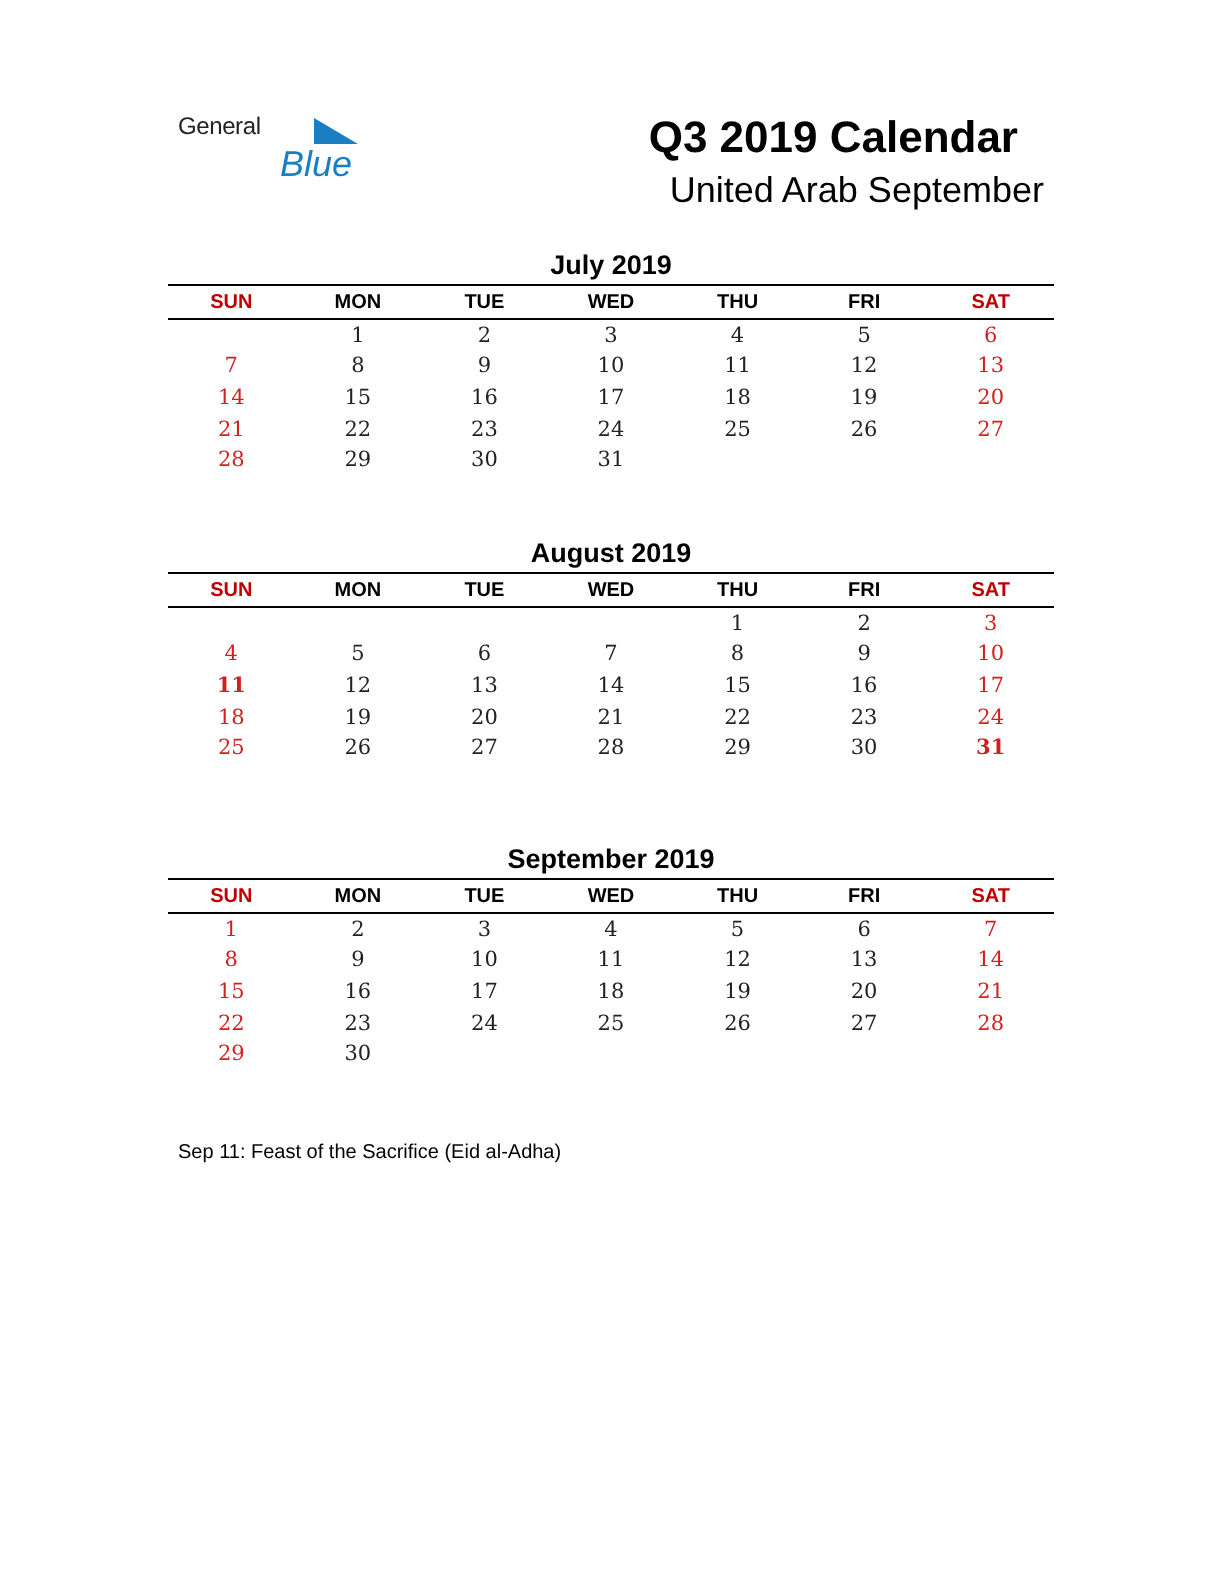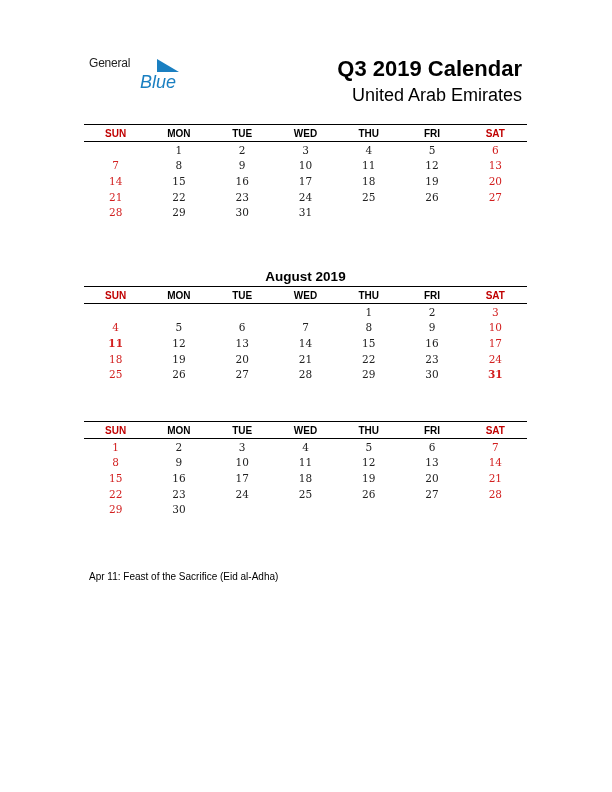--- a/index.html
+++ b/index.html
@@ -3,21 +3,21 @@
 <meta charset="utf-8">
 <style>
   html, body { margin: 0; padding: 0; background: #ffffff; }
   body { width: 612px; height: 792px; position: relative; overflow: hidden;
          font-family: "Liberation Sans", sans-serif; color: #000; }
   .logo { position: absolute; left: 89px; top: 56px; width: 100px; height: 40px; }
   .logo .general { position: absolute; left: 0; top: 0; font-size: 12px; color: #222; letter-spacing: -0.2px; }
   .logo .blue { position: absolute; left: 51px; top: 16px; font-size: 18px; color: #1a7fc1; font-style: italic; }
   .logo .tri { position: absolute; left: 68px; top: 3px; width: 0; height: 0;
                border-left: 22px solid transparent; border-bottom: 13px solid #1a7fc1; transform: scaleX(-1); }
-  .title { position: absolute; right: 90px; top: 56px; font-size: 22px; font-weight: bold; text-align: right; }
+  .title { position: absolute; right: 103px; top: 56px; font-size: 22px; font-weight: bold; text-align: right; }
   .subtitle { position: absolute; right: 90px; top: 85px; font-size: 18px; text-align: right; }
   .month { position: absolute; left: 84px; width: 443px; }
   .month-title { text-align: center; font-weight: bold; font-size: 13.5px; height: 18px; line-height: 18px; }
   .dow-row { display: flex; border-top: 1.5px solid #000; border-bottom: 1.5px solid #000; height: 16px; align-items: center; justify-content: space-between; }
   .dow { flex: 1; text-align: center; font-size: 10px; font-weight: bold; }
   .dow.we { color: #c00000; }
   .week { display: flex; height: 15.6px; align-items: center; }
   .day { flex: 1; text-align: center; font-family: "DejaVu Serif", serif; font-size: 10.5px; color: #222; }
   .day.we { color: #d21f1f; }
   .day.holiday { font-weight: bold; }
@@ -26,23 +26,24 @@
 </head>
 <body>
 
 <div class="logo">
   <span class="general">General</span>
   <span class="tri"></span>
   <span class="blue">Blue</span>
 </div>
 
 <div class="title">Q3 2019 Calendar</div>
-<div class="subtitle">United Arab Emirates</div>
+<div class="subtitle">United Arab September</div>
 
 <div class="month" id="m0" style="top:124px;">
+    <div class="month-title">July 2019</div>
     <div class="dow-row">
       <div class="dow we">SUN</div>
       <div class="dow">MON</div>
       <div class="dow">TUE</div>
       <div class="dow">WED</div>
       <div class="dow">THU</div>
       <div class="dow">FRI</div>
       <div class="dow we">SAT</div>
     </div>
     <div class="week">
@@ -142,20 +143,21 @@
       <div class="day we">25</div>
       <div class="day">26</div>
       <div class="day">27</div>
       <div class="day">28</div>
       <div class="day">29</div>
       <div class="day">30</div>
       <div class="day we holiday we">31</div>
     </div>
   </div>
 <div class="month" id="m2" style="top:421px;">
+    <div class="month-title">September 2019</div>
     <div class="dow-row">
       <div class="dow we">SUN</div>
       <div class="dow">MON</div>
       <div class="dow">TUE</div>
       <div class="dow">WED</div>
       <div class="dow">THU</div>
       <div class="dow">FRI</div>
       <div class="dow we">SAT</div>
     </div>
     <div class="week">
@@ -199,14 +201,14 @@
       <div class="day">30</div>
       <div class="day"></div>
       <div class="day"></div>
       <div class="day"></div>
       <div class="day"></div>
       <div class="day we"></div>
     </div>
   </div>
 
 <div class="notes">
-  <div>Apr 11: Feast of the Sacrifice (Eid al-Adha)</div>
+  <div>Sep 11: Feast of the Sacrifice (Eid al-Adha)</div>
 </div>
 
 </body></html>

